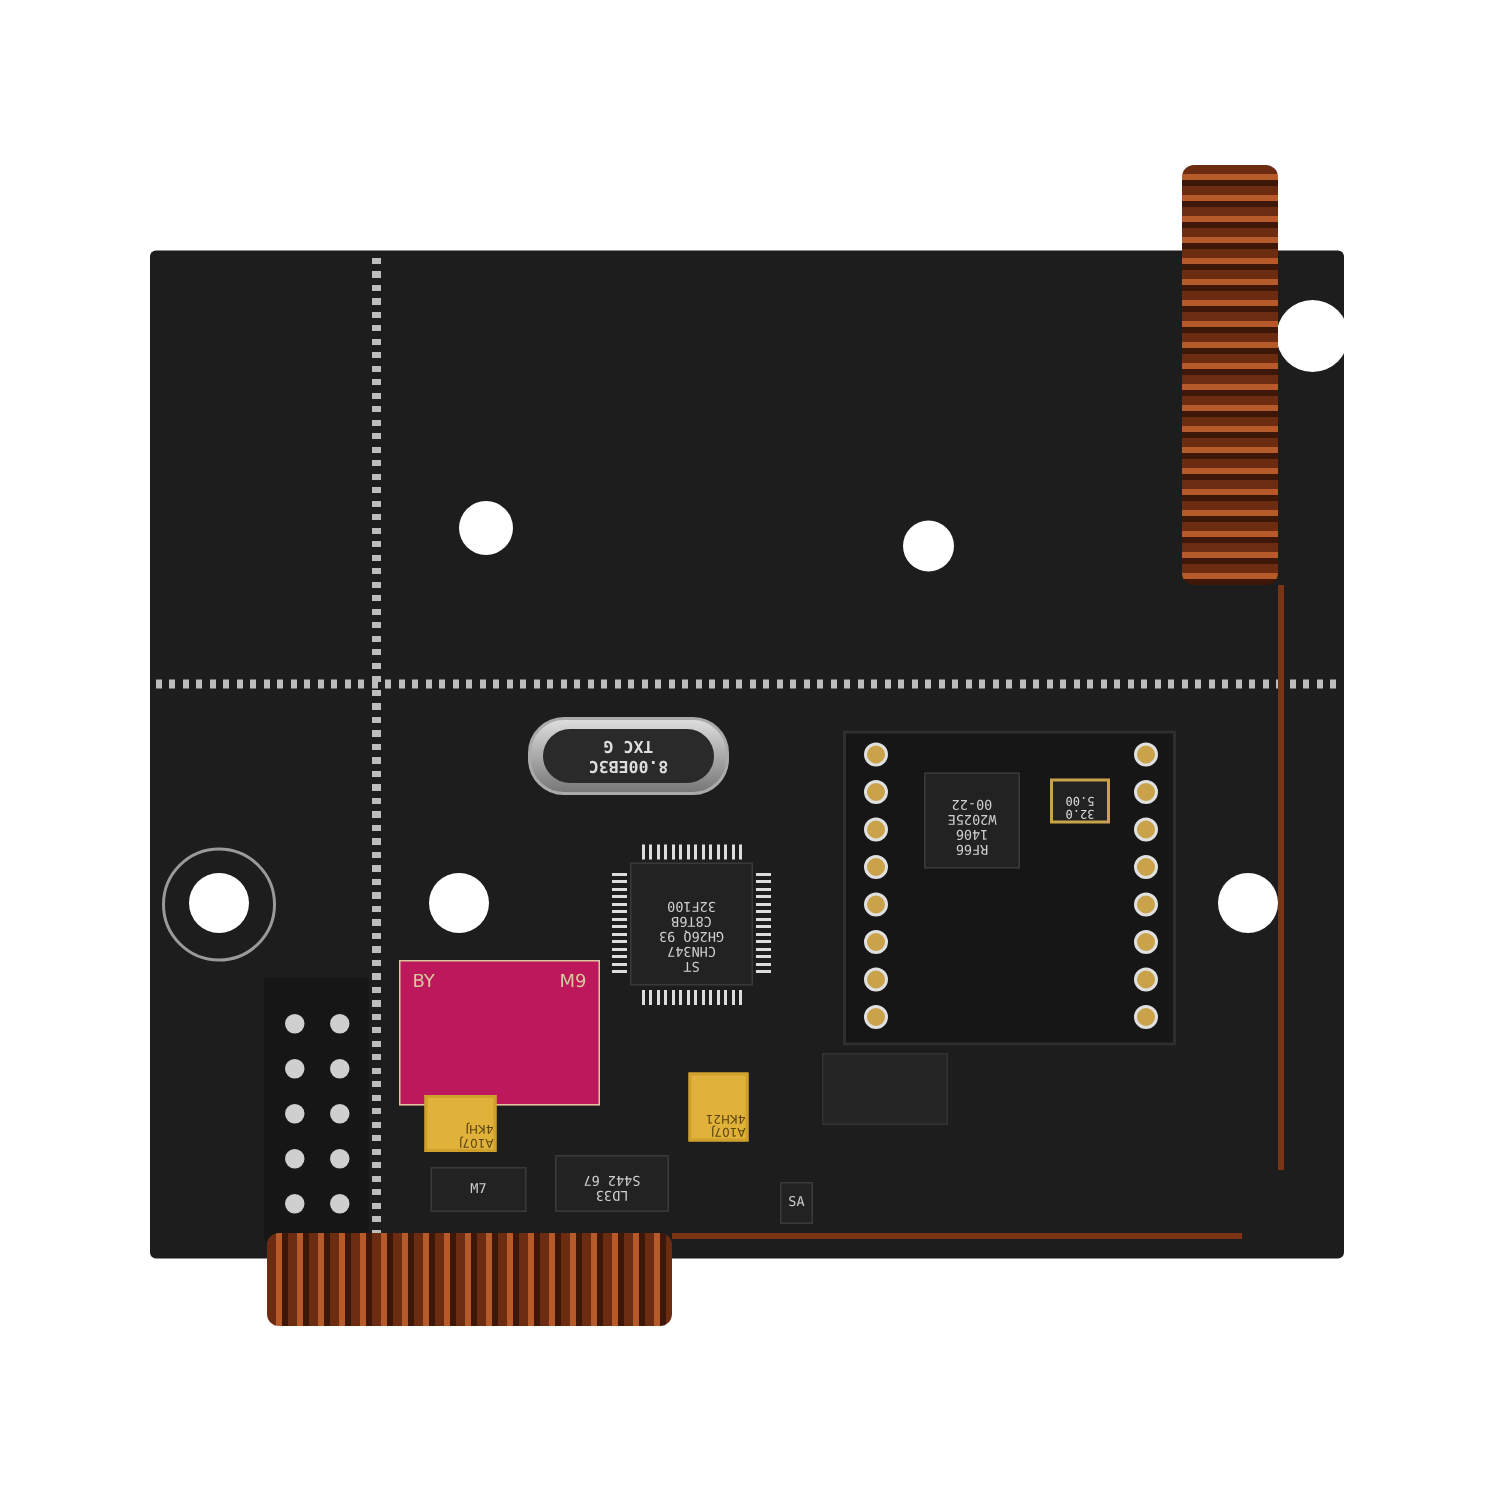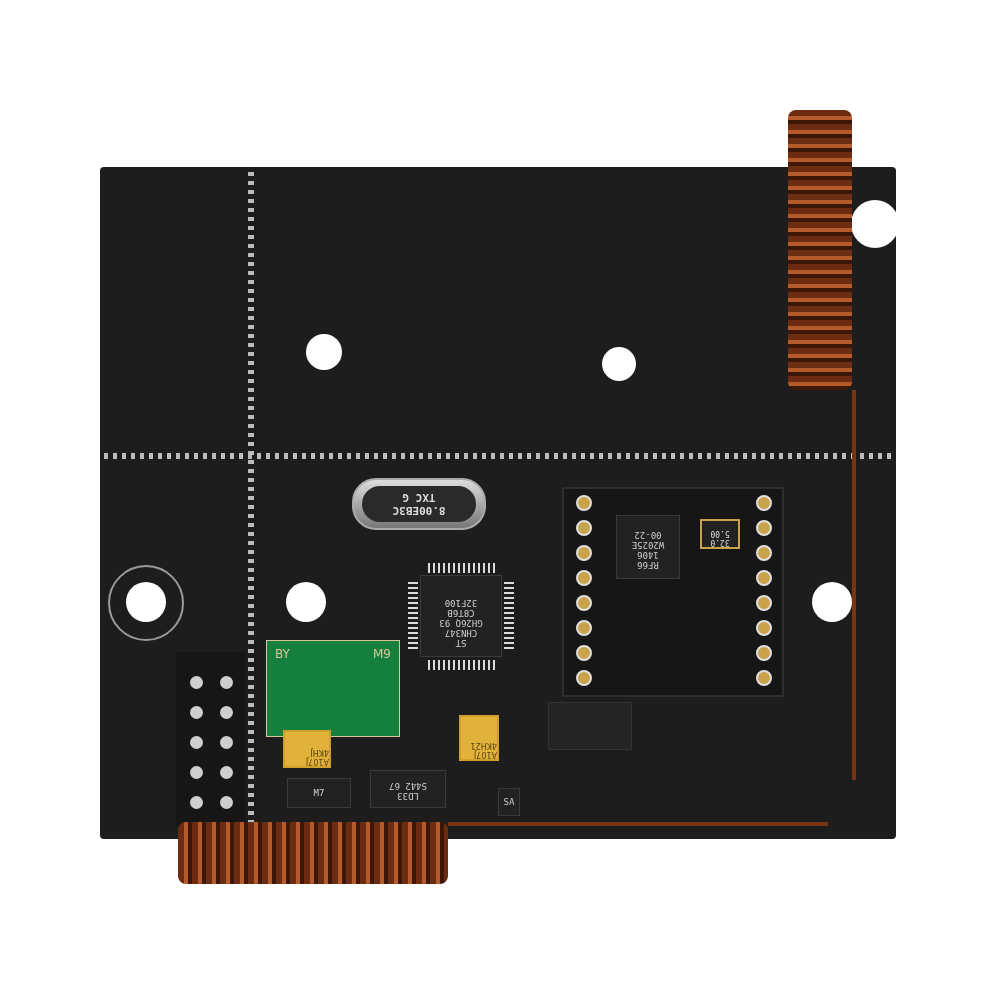--- a/index.html
+++ b/index.html
@@ -7,21 +7,21 @@
   .board{position:absolute;left:100px;top:167px;width:796px;height:672px;background:#1d1d1d;border-radius:4px;}
   .hole{position:absolute;border-radius:50%;background:#ffffff;}
   .ring{position:absolute;border-radius:50%;border:2px solid #9a9a9a;}
   .dots-v{position:absolute;width:6px;background:repeating-linear-gradient(#bdbdbd 0 4px,transparent 4px 9px);}
   .dots-h{position:absolute;height:6px;background:repeating-linear-gradient(90deg,#bdbdbd 0 4px,transparent 4px 9px);}
   .chip{position:absolute;background:#222;border:1px solid #3a3a3a;color:#cfcfcf;font-family:"DejaVu Sans Mono",monospace;font-size:9px;text-align:center;}
   .crystal{position:absolute;left:352px;top:478px;width:130px;height:48px;border-radius:24px;background:linear-gradient(#ddd,#777);border:2px solid #aaa;}
   .crystal-in{position:absolute;left:8px;top:6px;right:8px;bottom:6px;border-radius:18px;background:#2a2a2a;color:#ddd;font:bold 11px "DejaVu Sans Mono",monospace;display:flex;flex-direction:column;align-items:center;justify-content:center;transform:rotate(180deg);}
   .rfmod{position:absolute;left:562px;top:487px;width:218px;height:206px;background:#161616;border:2px solid #2e2e2e;}
   .pad{position:absolute;width:12px;height:12px;border-radius:50%;background:#c9a24a;border:2px solid #e0e0e0;}
-  .connector{position:absolute;left:266px;top:640px;width:132px;height:95px;background:#15803d;border:1px solid #d8c79b;}
+  .connector{position:absolute;left:266px;top:640px;width:132px;height:95px;background:#be185d;border:1px solid #d8c79b;}
   .cap{position:absolute;background:#e0b23a;border:2px solid #cfa02c;}
   .coil{position:absolute;background:repeating-linear-gradient(var(--dir),#6b2c12 0 6px,#b65a2a 6px 10px,#3d1808 10px 14px);border-radius:8px;}
   .wire{position:absolute;background:#7a3414;}
   .header-pin{position:absolute;width:13px;height:13px;border-radius:50%;background:#cfcfcf;}
 </style>
 </head>
 <body>
 
 <div class="board"></div>
 
@@ -98,19 +98,19 @@
 <div class="header-pin" style="left:190px;top:796px;"></div>
 <div class="header-pin" style="left:220px;top:796px;"></div>
 
 <div class="cap" style="left:283px;top:730px;width:44px;height:34px;font-size:8px;color:#5a4510;transform:rotate(180deg);">A107J 4KHJ</div>
 <div class="cap" style="left:459px;top:715px;width:36px;height:42px;font-size:8px;color:#5a4510;transform:rotate(180deg);">A107J 4KH21</div>
 <div class="chip" style="left:370px;top:770px;width:76px;height:38px;padding-top:6px;box-sizing:border-box;transform:rotate(180deg);">
   <div>LD33</div>
   <div>S442 67</div>
 </div>
 <div class="chip" style="left:287px;top:778px;width:62px;height:28px;line-height:28px;">M7</div>
-<div class="chip" style="left:498px;top:788px;width:20px;height:26px;line-height:26px;">SA</div>
+<div class="chip" style="left:520px;top:788px;width:20px;height:26px;line-height:26px;">SA</div>
 <div style="position:absolute;left:548px;top:702px;width:82px;height:46px;background:#252525;border:1px solid #333;"></div>
 
 <div class="coil" style="--dir:180deg;left:788px;top:110px;width:64px;height:280px;"></div>
 <div class="wire" style="left:852px;top:390px;width:4px;height:390px;"></div>
 <div class="coil" style="--dir:90deg;left:178px;top:822px;width:270px;height:62px;"></div>
 <div class="wire" style="left:448px;top:822px;width:380px;height:4px;"></div>
 
 </body></html>

